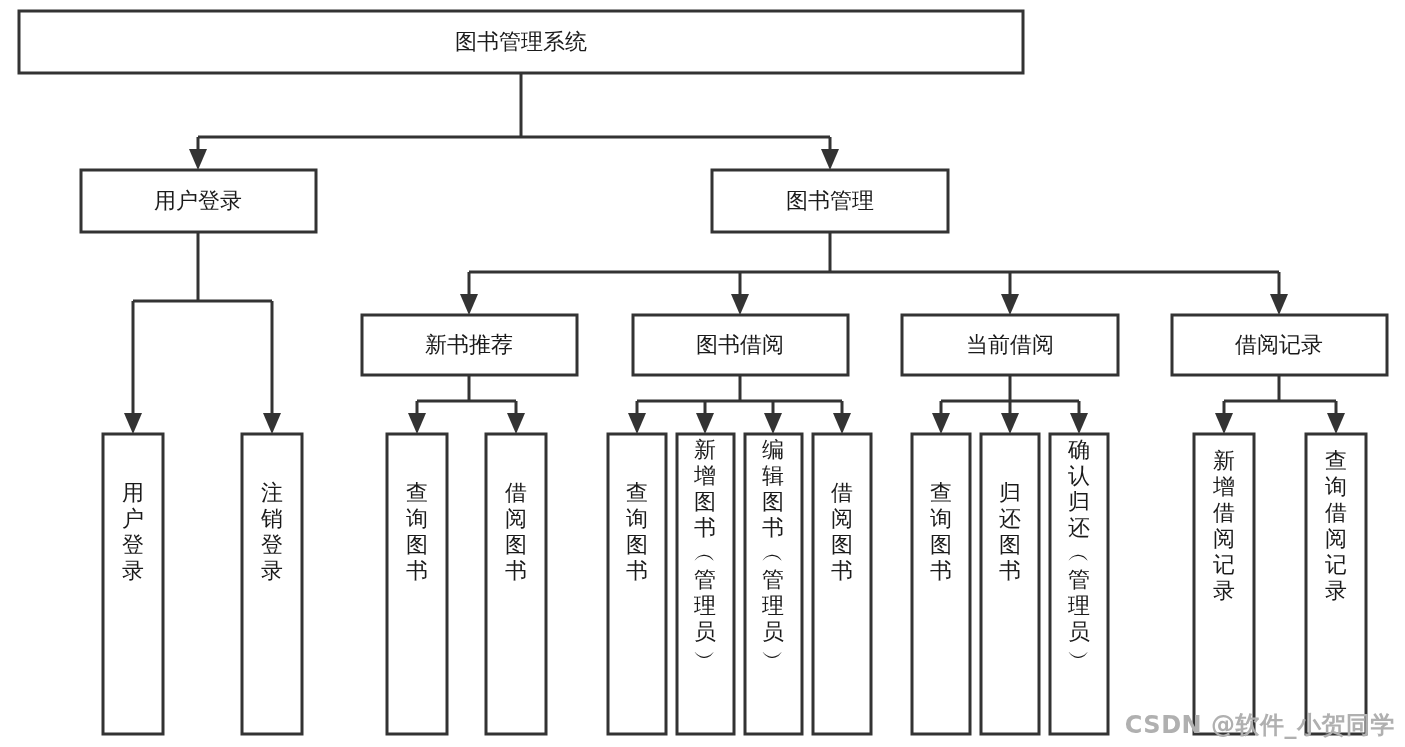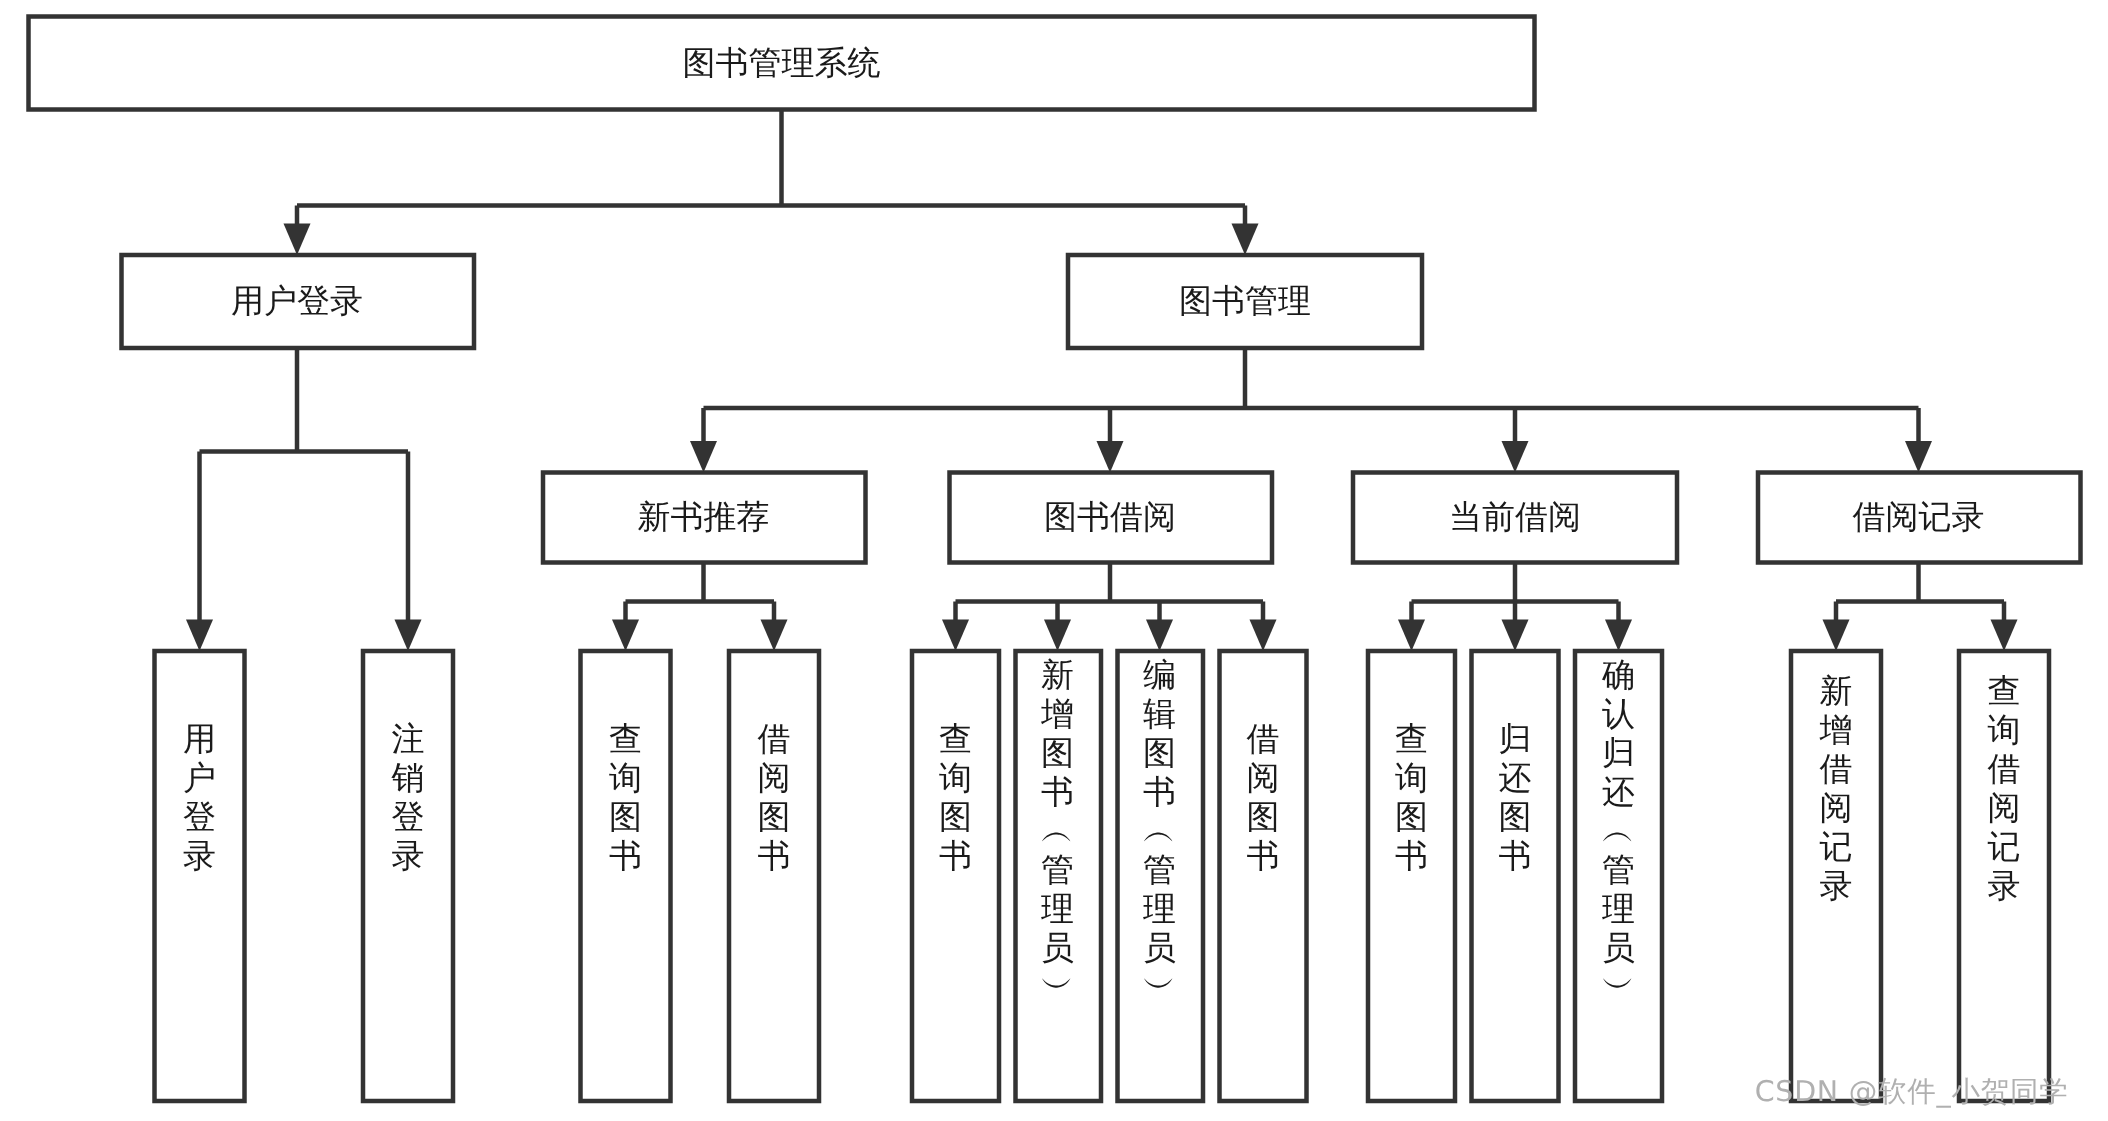--- a/index.html
+++ b/index.html
@@ -49,28 +49,29 @@
     dominant-baseline: middle;
   }
   .node-label-vertical {
     fill: #1a1a1a;
     font-family: "DejaVu Sans", "Liberation Sans", sans-serif;
     font-size: 22px;
     text-anchor: middle;
   }
   .watermark-text {
     position: absolute;
-    right: 26px;
+    right: 10px;
     bottom: 6px;
     font-family: "DejaVu Sans", "Liberation Sans", sans-serif;
-    font-size: 19px;
+    font-size: 24px;
     color: #b0b0b0;
     white-space: nowrap;
     letter-spacing: 0.5px;
     pointer-events: none;
+    font-weight: bold;
   }
 </style>
 </head>
 <body>
 
 <div id="diagram-root">
 
   <svg class="diagram" viewBox="0 0 1405 747" xmlns="http://www.w3.org/2000/svg">
 
     <g>

